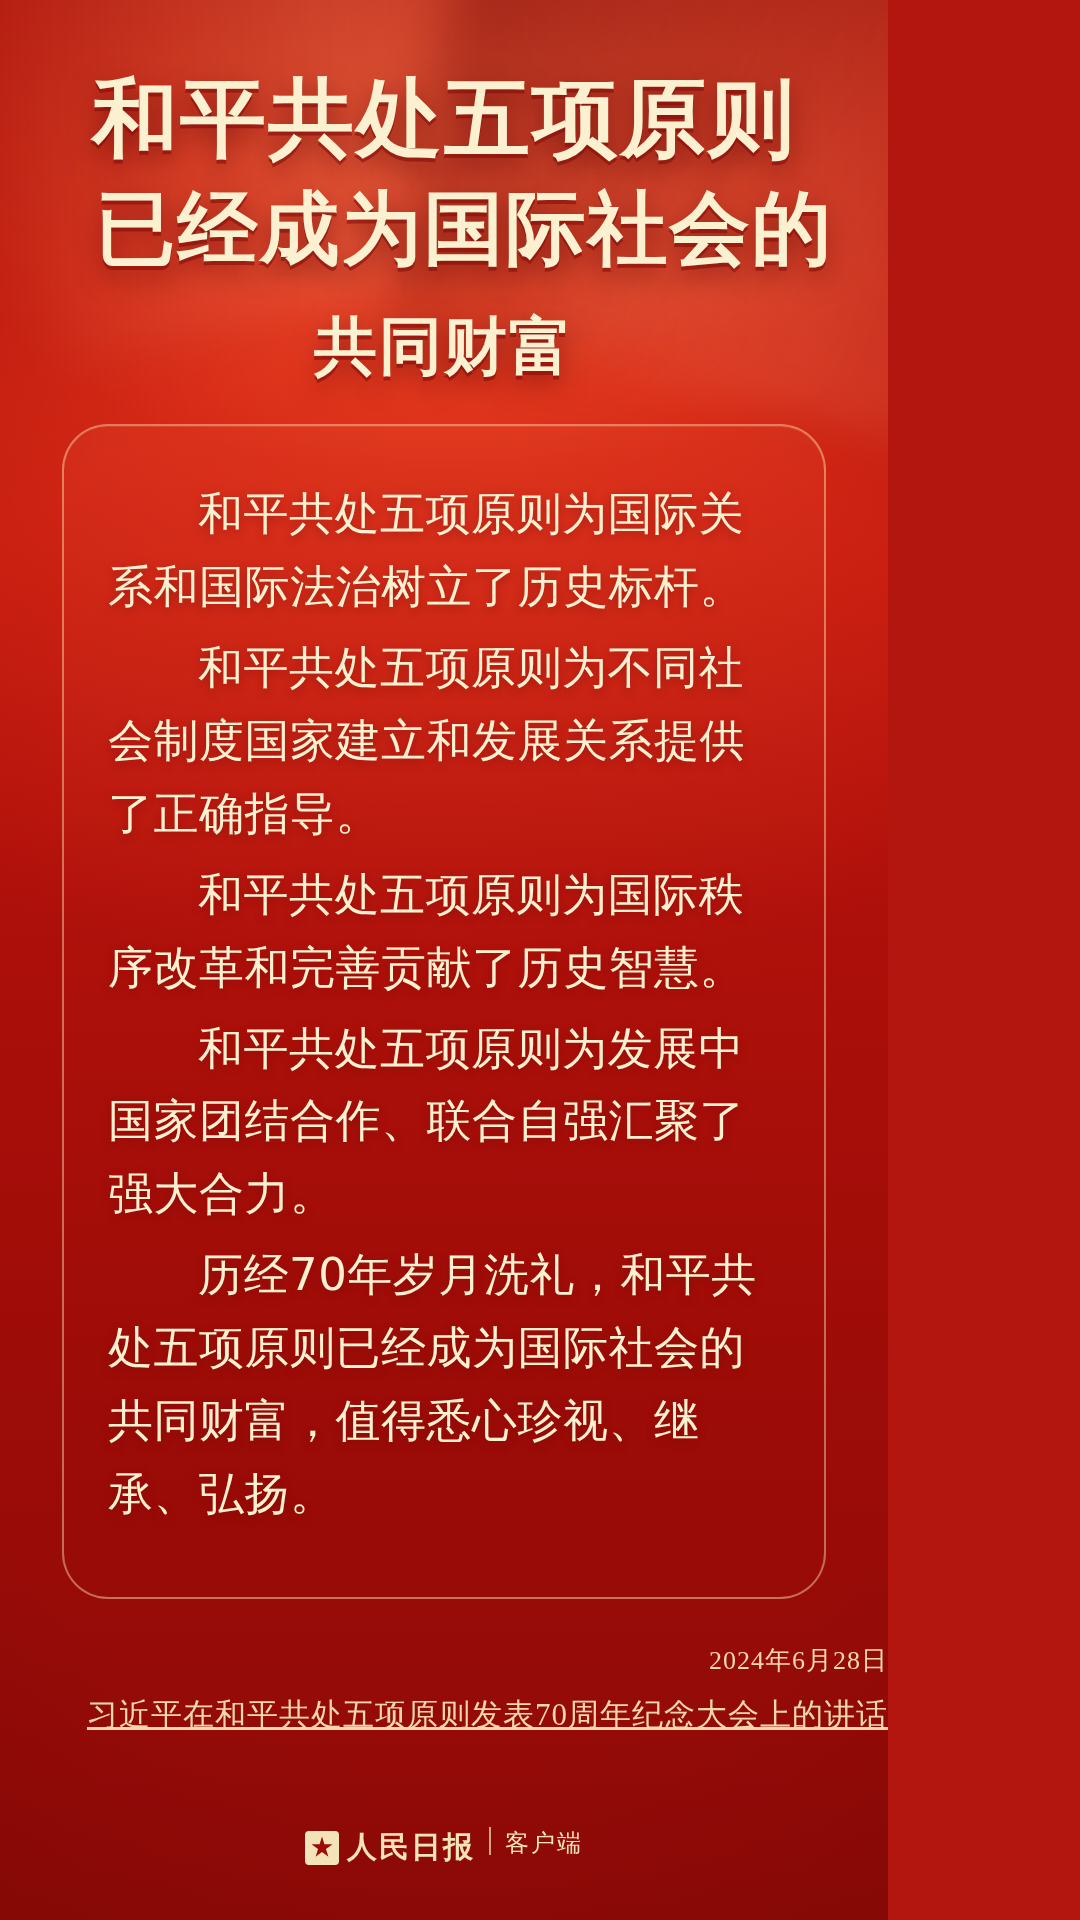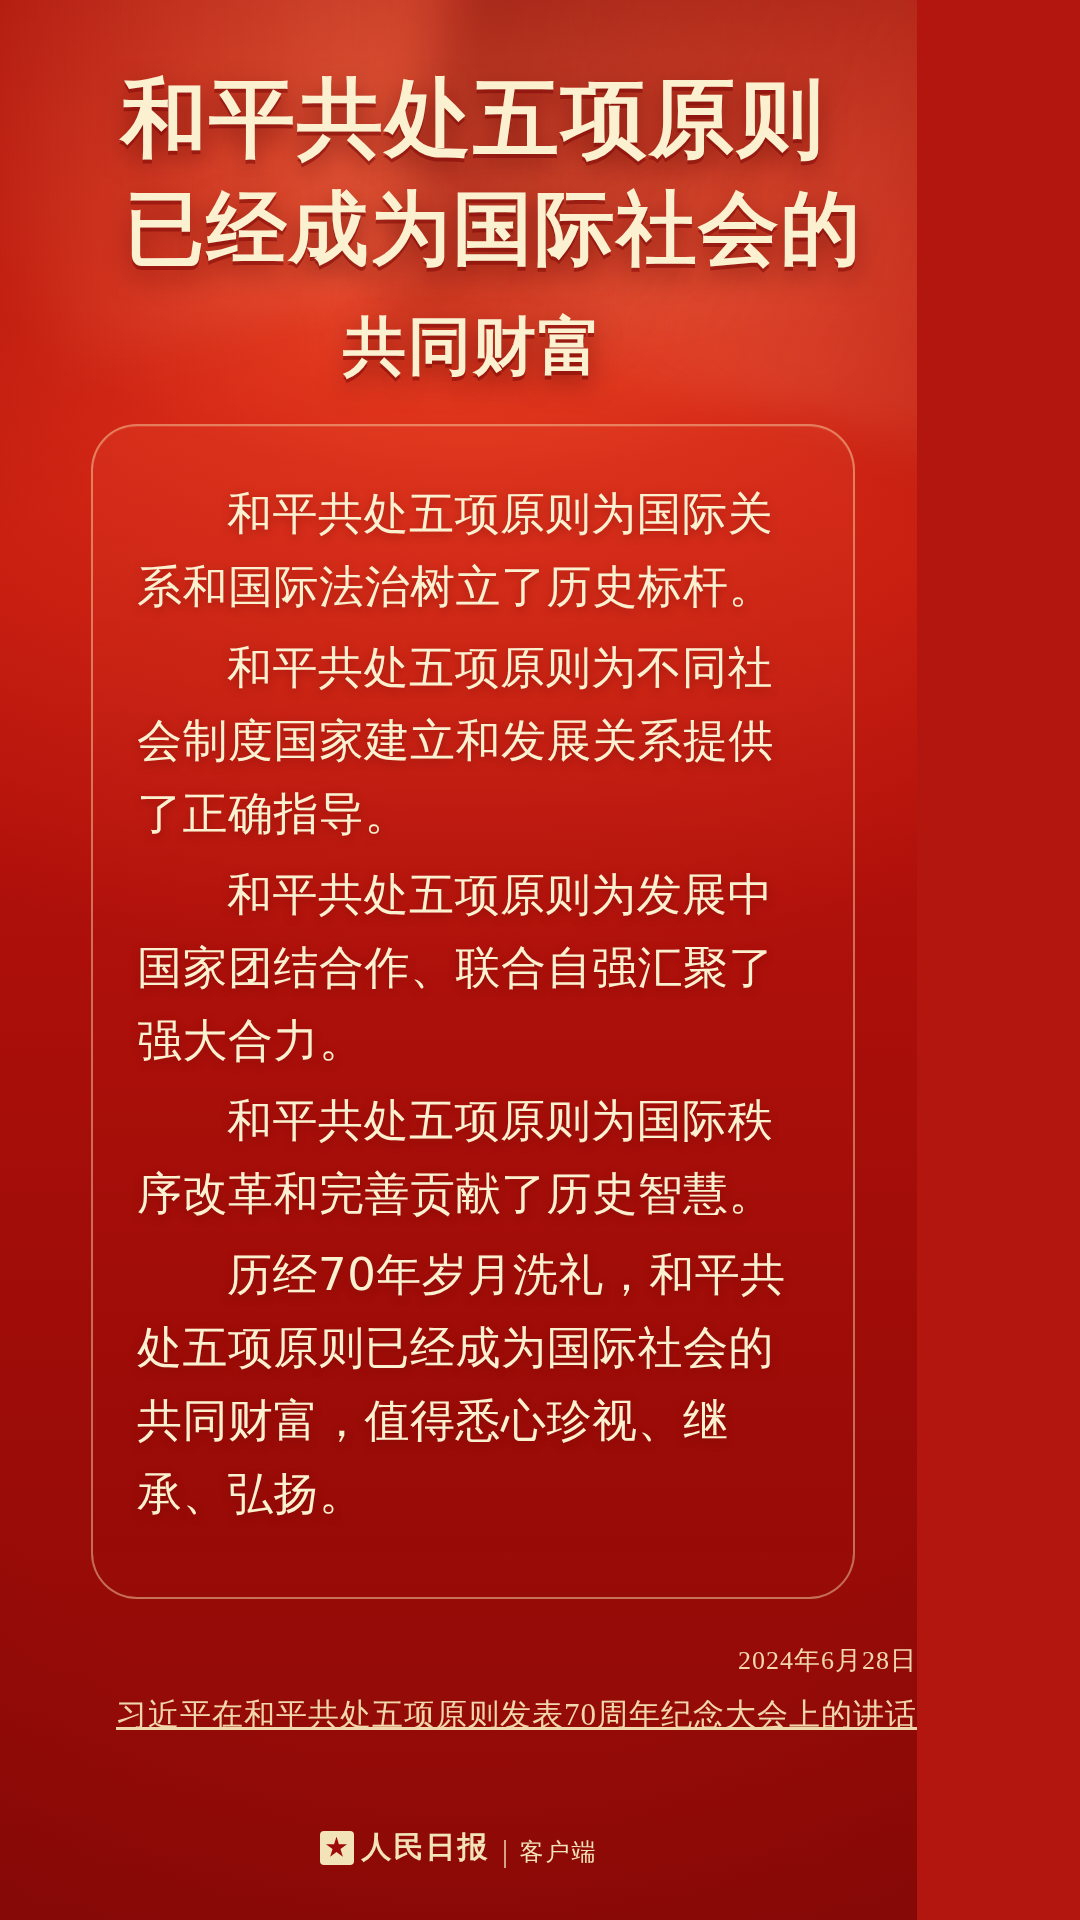--- a/index.html
+++ b/index.html
@@ -16,21 +16,20 @@
 
   .poster {
     position: relative;
     width: 888px;
     height: 1920px;
     background:
       radial-gradient(ellipse 900px 600px at 52% 6%, rgba(255,105,60,0.55) 0%, rgba(224,48,26,0.0) 62%),
       radial-gradient(ellipse 1400px 900px at 50% 18%, rgba(228,54,28,0.85) 0%, rgba(190,20,15,0.0) 70%),
       linear-gradient(180deg, #cf1b10 0%, #c2150d 18%, #ad0f0a 48%, #9d0c08 72%, #8f0a07 100%);
     overflow: hidden;
-    padding-left: 29px;
   }
 
   
   .silk {
     position: absolute;
     top: 0; left: 0; right: 0;
     height: 420px;
     pointer-events: none;
   }
   .silk .band {
@@ -127,21 +126,21 @@
     opacity: .95;
     text-decoration: underline;
   }
 
   .brand {
     position: absolute;
     left: 0; right: 0;
     bottom: 52px;
     z-index: 3;
     display: flex;
-    align-items: flex-end;
+    align-items: flex-start;
     justify-content: center;
     gap: 14px;
   }
   .brand .logo {
     display: flex;
     align-items: center;
     gap: 8px;
   }
   .brand .mark {
     width: 34px; height: 34px;
@@ -190,22 +189,22 @@
 
   <div class="title">
     <div class="title-line l1">和平共处五项原则</div>
     <div class="title-line l2">已经成为国际社会的</div>
     <div class="title-line l3">共同财富</div>
   </div>
 
   <div class="card">
     <p class="para">和平共处五项原则为国际关系和国际法治树立了历史标杆。</p>
     <p class="para">和平共处五项原则为不同社会制度国家建立和发展关系提供了正确指导。</p>
+    <p class="para">和平共处五项原则为国际秩序改革和完善贡献了历史智慧。</p>
     <p class="para">和平共处五项原则为发展中国家团结合作、联合自强汇聚了强大合力。</p>
-    <p class="para">和平共处五项原则为国际秩序改革和完善贡献了历史智慧。</p>
     <p class="para">历经70年岁月洗礼，和平共处五项原则已经成为国际社会的共同财富，值得悉心珍视、继承、弘扬。</p>
   </div>
 
   <div class="footer">
     <div class="date">2024年6月28日</div>
     <div class="source">习近平在和平共处五项原则发表70周年纪念大会上的讲话</div>
   </div>
 
   <div class="brand">
     <div class="logo">

